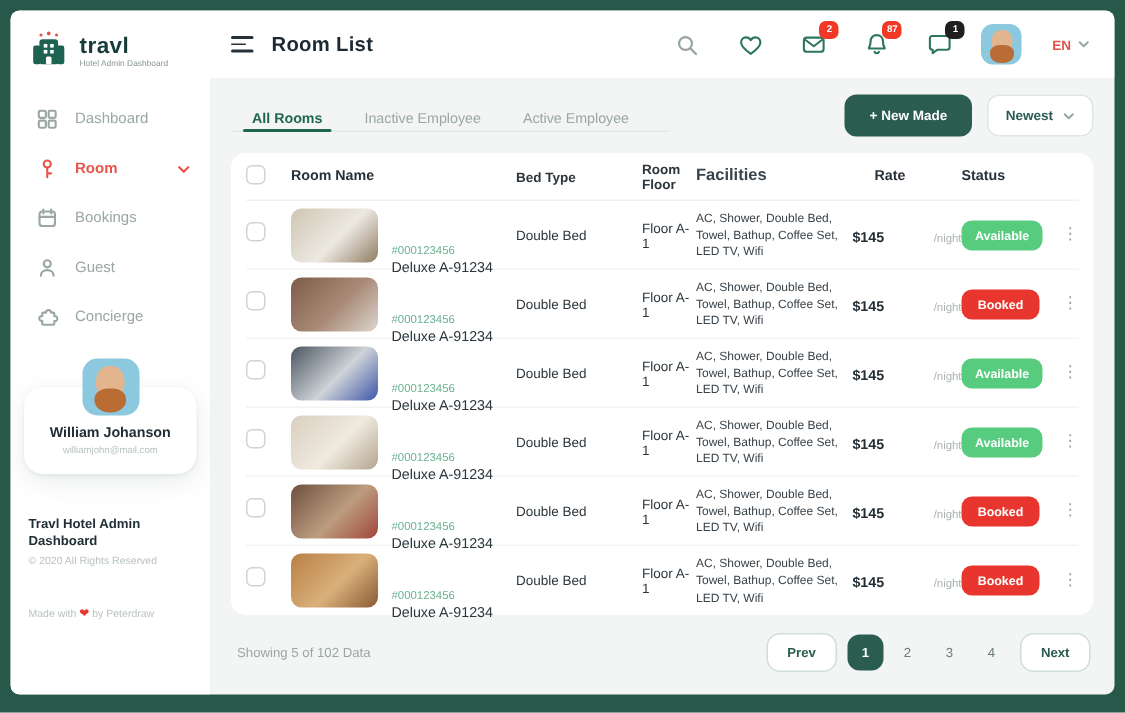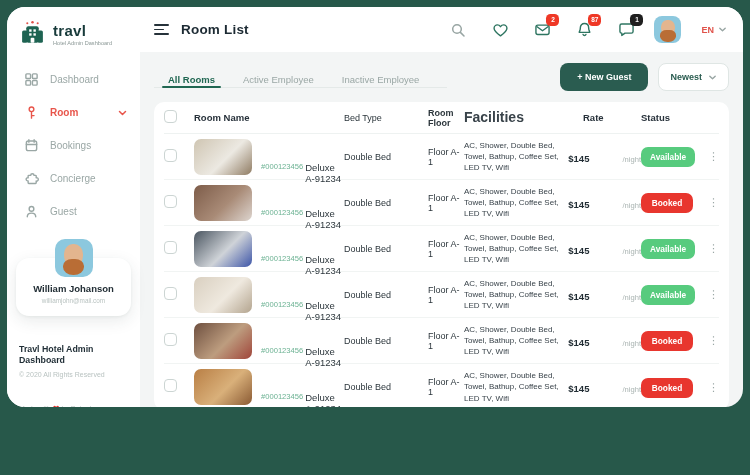--- a/index.html
+++ b/index.html
@@ -1,18 +1,18 @@
 <!DOCTYPE html>
 <html><head>
 <meta charset="utf-8">
 <style>
   * { margin:0; padding:0; box-sizing:border-box; }
   html,body { width:750px; height:475px; }
   body { background:#27584a; font-family:"Liberation Sans", sans-serif; overflow:hidden; position:relative; }
-  .app { position:absolute; left:7px; top:7px; width:736px; height:400px; background:#f3f5f5; border-radius:18px; overflow:hidden; display:flex; }
+  .app { position:absolute; left:7px; top:7px; width:736px; height:456px; background:#f3f5f5; border-radius:6px; overflow:hidden; display:flex; }
 
   
   .sidebar { width:133px; background:#fff; flex:0 0 133px; display:flex; flex-direction:column; }
   .logo-row { display:flex; align-items:center; gap:7px; padding:13px 6px 0 12px; }
   .logo-text .brand { font-size:15px; font-weight:bold; color:#173a3a; letter-spacing:.3px; }
   .logo-text .tagline { font-size:5.6px; color:#8b9896; margin-top:1px; }
   .nav { margin-top:16px; }
   .nav-item { height:33px; display:flex; align-items:center; gap:11px; padding:0 10px 0 17px; color:#9aa7a5; font-size:10px; cursor:pointer; }
   .nav-item svg { flex:0 0 15px; }
   .nav-item .chev { margin-left:auto; display:none; }
@@ -61,21 +61,21 @@
   .btn-newest { margin-left:10px; background:#fff; border:1px solid #dfe6e4; color:#2a5c50; font-size:9px; font-weight:bold; padding:8px 11px; border-radius:8px; display:flex; align-items:center; gap:6px; cursor:pointer; }
 
   .card { margin-top:11px; background:#fff; border-radius:10px; padding:0 10px; }
   .thead { display:flex; align-items:center; height:32px; border-bottom:1px solid #eef2f1; font-size:9.5px; font-weight:bold; color:#27313a; }
   .trow { display:flex; align-items:center; height:46px; border-bottom:1px solid #f1f4f3; }
   .trow:last-child { border-bottom:none; }
   .c-check { flex:0 0 30px; }
   .checkbox { width:13px; height:13px; border:1.5px solid #ccd5d3; border-radius:4px; display:inline-block; cursor:pointer; background:#fff; }
   .c-room { flex:0 0 150px; display:flex; align-items:center; gap:9px; min-width:0; }
   .thumb { width:58px; height:36px; border-radius:7px; flex:0 0 58px; }
-  .room-text { display:flex; flex-direction:row; gap:2px; min-width:0;margin-top:32px; }
+  .room-text { display:flex; flex-direction:column; gap:2px; min-width:0;margin-top:32px; }
   .room-id { font-size:7.6px; color:#6cb293; }
   .room-name { font-size:9.5px; color:#2c363c; }
   .c-bed { flex:0 0 60px; font-size:9px; color:#2c363c; }
   .c-floor { flex:0 0 60px; font-size:9px; color:#2c363c;padding-left:24px; }
   .c-fac { flex:1; min-width:0; font-size:8px; color:#39434a; line-height:1.4; padding-right:8px; }
   .c-rate { flex:0 0 58px; white-space:nowrap; }
   .rate { font-size:9.5px; font-weight:bold; color:#222d34; }
   .rate-unit { font-size:7.6px; color:#aab4b2;margin-left:33px; }
   .c-status { flex:0 0 64px; }
   .pill { display:inline-block; color:#fff; font-size:8.3px; font-weight:bold; padding:5px 9px; border-radius:7px; min-width:52px; text-align:center; cursor:pointer; }
@@ -141,30 +141,30 @@
       </div>
       <div class="nav-item">
         <svg class="stroke-ic" width="15" height="15" viewBox="0 0 16 16">
           <rect x="2.5" y="3.2" width="11" height="10.3" rx="2"></rect>
             <path d="M5.2 1.8v2.8M10.8 1.8v2.8M2.5 7h11"></path>
         </svg>
         <span>Bookings</span>
       </div>
       <div class="nav-item">
         <svg class="stroke-ic" width="15" height="15" viewBox="0 0 16 16">
-          <path d="M5.1 4.7h2a1.8 1.8 0 1 1 3.6 0h1.6c.4 0 .7.3.7.7v1.8a1.8 1.8 0 1 1 0 3.5v1.9c0 .4-.3.7-.7.7H5.1a.7.7 0 0 1-.7-.7v-2.1a1.7 1.7 0 1 1 0-3.3V5.4c0-.4.3-.7.7-.7z"></path>
-        </svg>
-        <span>Concierge</span>
-      </div>
-      <div class="nav-item">
-        <svg class="stroke-ic" width="15" height="15" viewBox="0 0 16 16">
           <circle cx="8" cy="5.2" r="2.5"></circle>
             <path d="M3.5 13.6c0-2.5 2-3.9 4.5-3.9s4.5 1.4 4.5 3.9"></path>
         </svg>
         <span>Guest</span>
+      </div>
+      <div class="nav-item">
+        <svg class="stroke-ic" width="15" height="15" viewBox="0 0 16 16">
+          <path d="M5.1 4.7h2a1.8 1.8 0 1 1 3.6 0h1.6c.4 0 .7.3.7.7v1.8a1.8 1.8 0 1 1 0 3.5v1.9c0 .4-.3.7-.7.7H5.1a.7.7 0 0 1-.7-.7v-2.1a1.7 1.7 0 1 1 0-3.3V5.4c0-.4.3-.7.7-.7z"></path>
+        </svg>
+        <span>Concierge</span>
       </div>
     </nav>
 
     <div class="profile-card">
       <div class="avatar-sq"></div>
       <div class="profile-name">William Johanson</div>
       <div class="profile-email">williamjohn@mail.com</div>
     </div>
 
     <div class="side-footer">
@@ -226,40 +226,40 @@
         <svg class="stroke-ic gray-ic" width="9" height="9" viewBox="0 0 10 10">
           <path d="M2 3.5l3 3 3-3"></path>
         </svg>
       </div>
     </div>
 
     <div class="content">
       <div class="toolbar-row">
         <div class="tabs">
           <div class="tab active">All Rooms</div>
+          <div class="tab">Inactive Employee</div>
           <div class="tab">Active Employee</div>
-          <div class="tab">Inactive Employee</div>
         </div>
         <div class="toolbar-spacer"></div>
-        <div class="btn-new">+ New Guest</div>
+        <div class="btn-new">+ New Made</div>
         <div class="btn-newest">
           <span>Newest</span>
           <svg class="stroke-ic gray-ic" width="9" height="9" viewBox="0 0 10 10">
             <path d="M2 3.5l3 3 3-3"></path>
           </svg>
         </div>
       </div>
 
       <div class="card">
         <div class="thead">
           <div class="c-check"><span class="checkbox"></span></div>
           <div class="c-room">Room Name</div>
-          <div class="c-bed" style="font-weight:normal;">Bed Type</div>
+          <div class="c-bed" style="font-weight:bold;">Bed Type</div>
           <div class="c-floor" style="font-weight:bold;">Room Floor</div>
-          <div class="c-fac" style="font-weight:bold;font-size:14px;">Facilities</div>
+          <div class="c-fac" style="font-weight:bold;font-size:11px;">Facilities</div>
           <div class="c-rate" style="font-weight:bold;">Rate</div>
           <div class="c-status" style="font-weight:bold;">Status</div>
           <div class="c-menu"></div>
         </div>
         <div>
   <div class="trow">
     <div class="c-check"><span class="checkbox"></span></div>
     <div class="c-room">
       <span class="thumb" style="background: linear-gradient(135deg, rgb(207, 197, 178), rgb(236, 233, 226) 55%, rgb(143, 123, 98));"></span>
       <span class="room-text">

